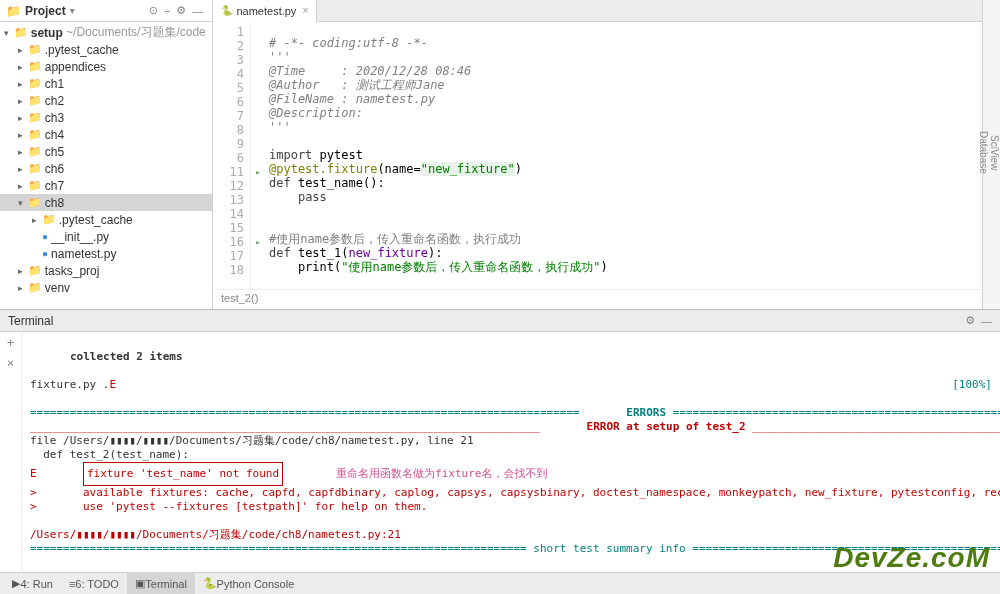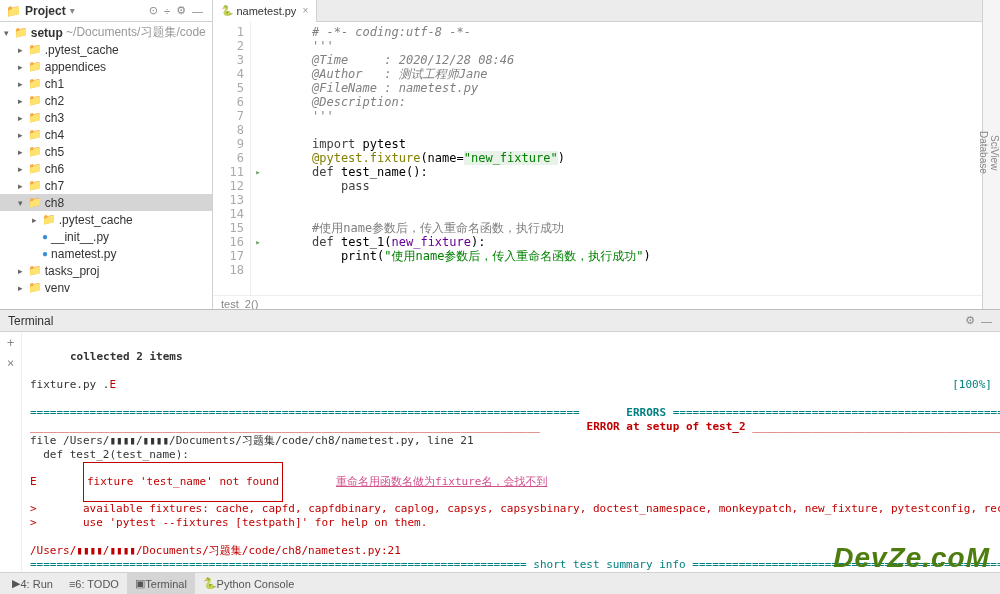--- a/index.html
+++ b/index.html
@@ -23,45 +23,45 @@
 .muted { color: #999; }
 .editor-area { flex: 1; display: flex; flex-direction: column; background: #fff; min-width: 0; }
 .tab-bar { height: 22px; border-bottom: 1px solid #d1d1d1; display: flex; align-items: center; background: #ececec; }
 .tab { display: flex; align-items: center; height: 22px; padding: 0 8px; background: #fff; border-right: 1px solid #d1d1d1; font-size: 11px; }
 .tab .close { margin-left: 6px; color: #999; cursor: pointer; font-size: 10px; }
 .editor-body { flex: 1; display: flex; font-family: Menlo, Monaco, monospace; font-size: 12px; line-height: 14px; overflow: hidden; }
 .gutter { width: 38px; text-align: right; color: #aaa; padding: 3px 6px 3px 0; border-right: 1px solid #eee; background: #fff; }
 .gutter div { height: 14px; }
 .gutter-marks { width: 14px; padding-top: 3px; }
 .gutter-marks div { height: 14px; font-size: 9px; color: #5a9e5a; text-align: center; }
-.code { flex: 1; padding: 3px 0 3px 4px; white-space: pre; color: #000; overflow: auto; margin-left: 43px; }
+.code { flex: 1; padding: 14px 0 3px 4px; white-space: pre; color: #000; overflow: auto; }
 .code div { height: 14px; }
 .cm-comment { color: #808080; font-style: italic; }
 .cm-keyword { color: #404040; font-weight: normal; }
 .cm-str { color: #008000; }
 .cm-dec { color: #808000; }
 .cm-fn { color: #000; }
 .cm-param { color: #660099; }
 .cm-fixname { background: #e8f2e8; color: #008000; }
 .cm-annot { color: #808080; }
-.breadcrumb { height: 14px; border-top: 1px solid #eee; padding: 2px 8px; font-size: 11px; color: #888; }
+.breadcrumb { height: 20px; border-top: 1px solid #eee; padding: 2px 8px; font-size: 11px; color: #888; }
 .right-gutter { width: 18px; background: #f5f5f5; border-left: 1px solid #d1d1d1; writing-mode: vertical-rl; text-orientation: mixed; font-size: 10px; color: #888; text-align: center; padding-top: 6px; }
 .right-gutter div { margin-bottom: 10px; cursor: pointer; }
 .terminal-panel { border-top: 1px solid #bdbdbd; background: #fff; display: flex; flex-direction: column; height: 263px; }
 .terminal-header { height: 22px; display: flex; align-items: center; padding: 0 8px; background: #ececec; border-bottom: 1px solid #d1d1d1; font-size: 12px; }
 .terminal-header .spacer { flex: 1; }
 .terminal-header .icon { margin-left: 6px; color: #888; cursor: pointer; font-size: 11px; }
 .terminal-body { flex: 1; display: flex; font-family: Menlo, Monaco, monospace; font-size: 11px; overflow: hidden; }
 .term-left-icons { width: 22px; border-right: 1px solid #eee; display: flex; flex-direction: column; align-items: center; padding-top: 4px; gap: 6px; color: #888; font-size: 12px; }
 .term-content { flex: 1; padding: 4px 8px; overflow: auto; white-space: pre; line-height: 14px; }
 .t-bold { font-weight: bold; margin-left: 40px; }
 .t-red { color: #c00000; }
 .t-teal { color: #008080; }
-.t-box { border: 1px solid #c00000; padding: 12px 3px; display: inline-block; }
-.t-pink { color: #d14f8f; text-decoration: underline; }
+.t-box { border: 1px solid #c00000; padding: 4px 3px; display: inline-block; }
+.t-pink { color: #d14f8f; }
 .hr-line { color: #008080; }
 .bottom-bar { height: 22px; background: #ececec; border-top: 1px solid #d1d1d1; display: flex; align-items: center; font-size: 11px; padding: 0 4px; }
 .bottom-bar .btn { padding: 0 8px; height: 22px; display: flex; align-items: center; cursor: pointer; color: #555; }
 .bottom-bar .btn.active { background: #d5d5d5; }
 .bottom-bar .spacer { flex: 1; }
 .status-bar { height: 20px; background: #ececec; border-top: 1px solid #d1d1d1; display: flex; align-items: center; padding: 0 8px; font-size: 10px; color: #666; }
 .status-bar .spacer { flex: 1; }
 .watermark { position: absolute; right: 10px; bottom: 20px; font-size: 28px; font-weight: bold; font-style: italic; pointer-events: none; }
 .watermark .l1 { color: #2196f3; } .watermark .l2 { color: #4d7c0f; letter-spacing: 1px; }
 </style>

